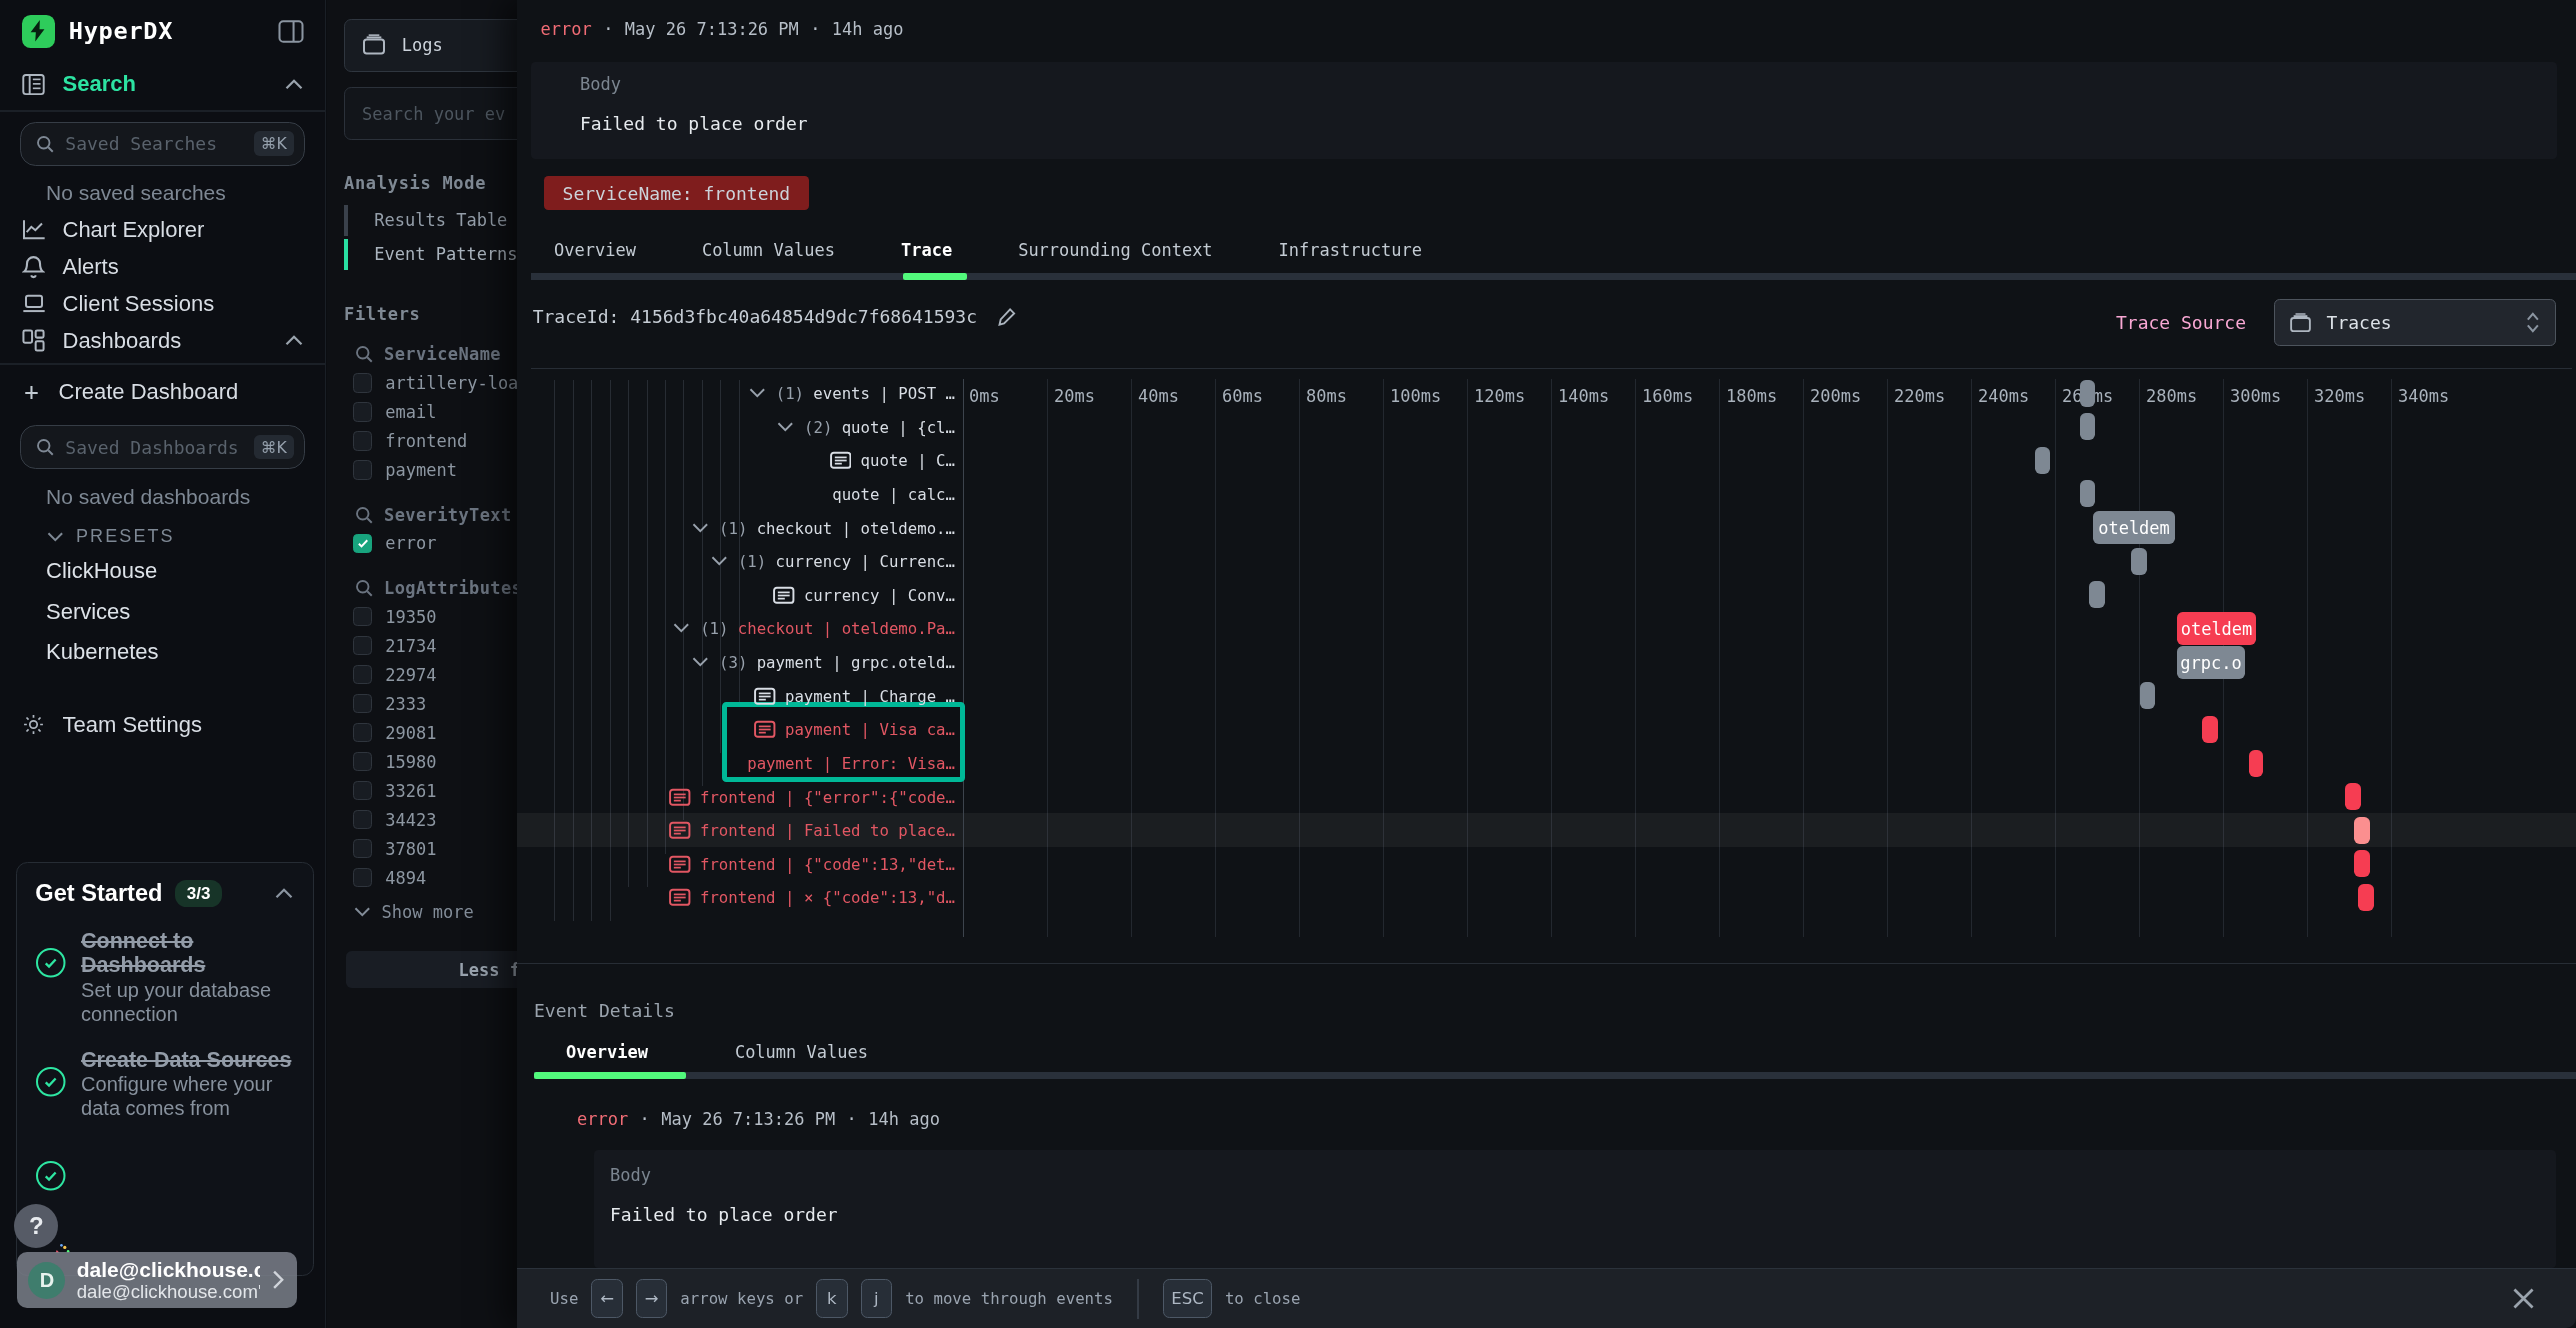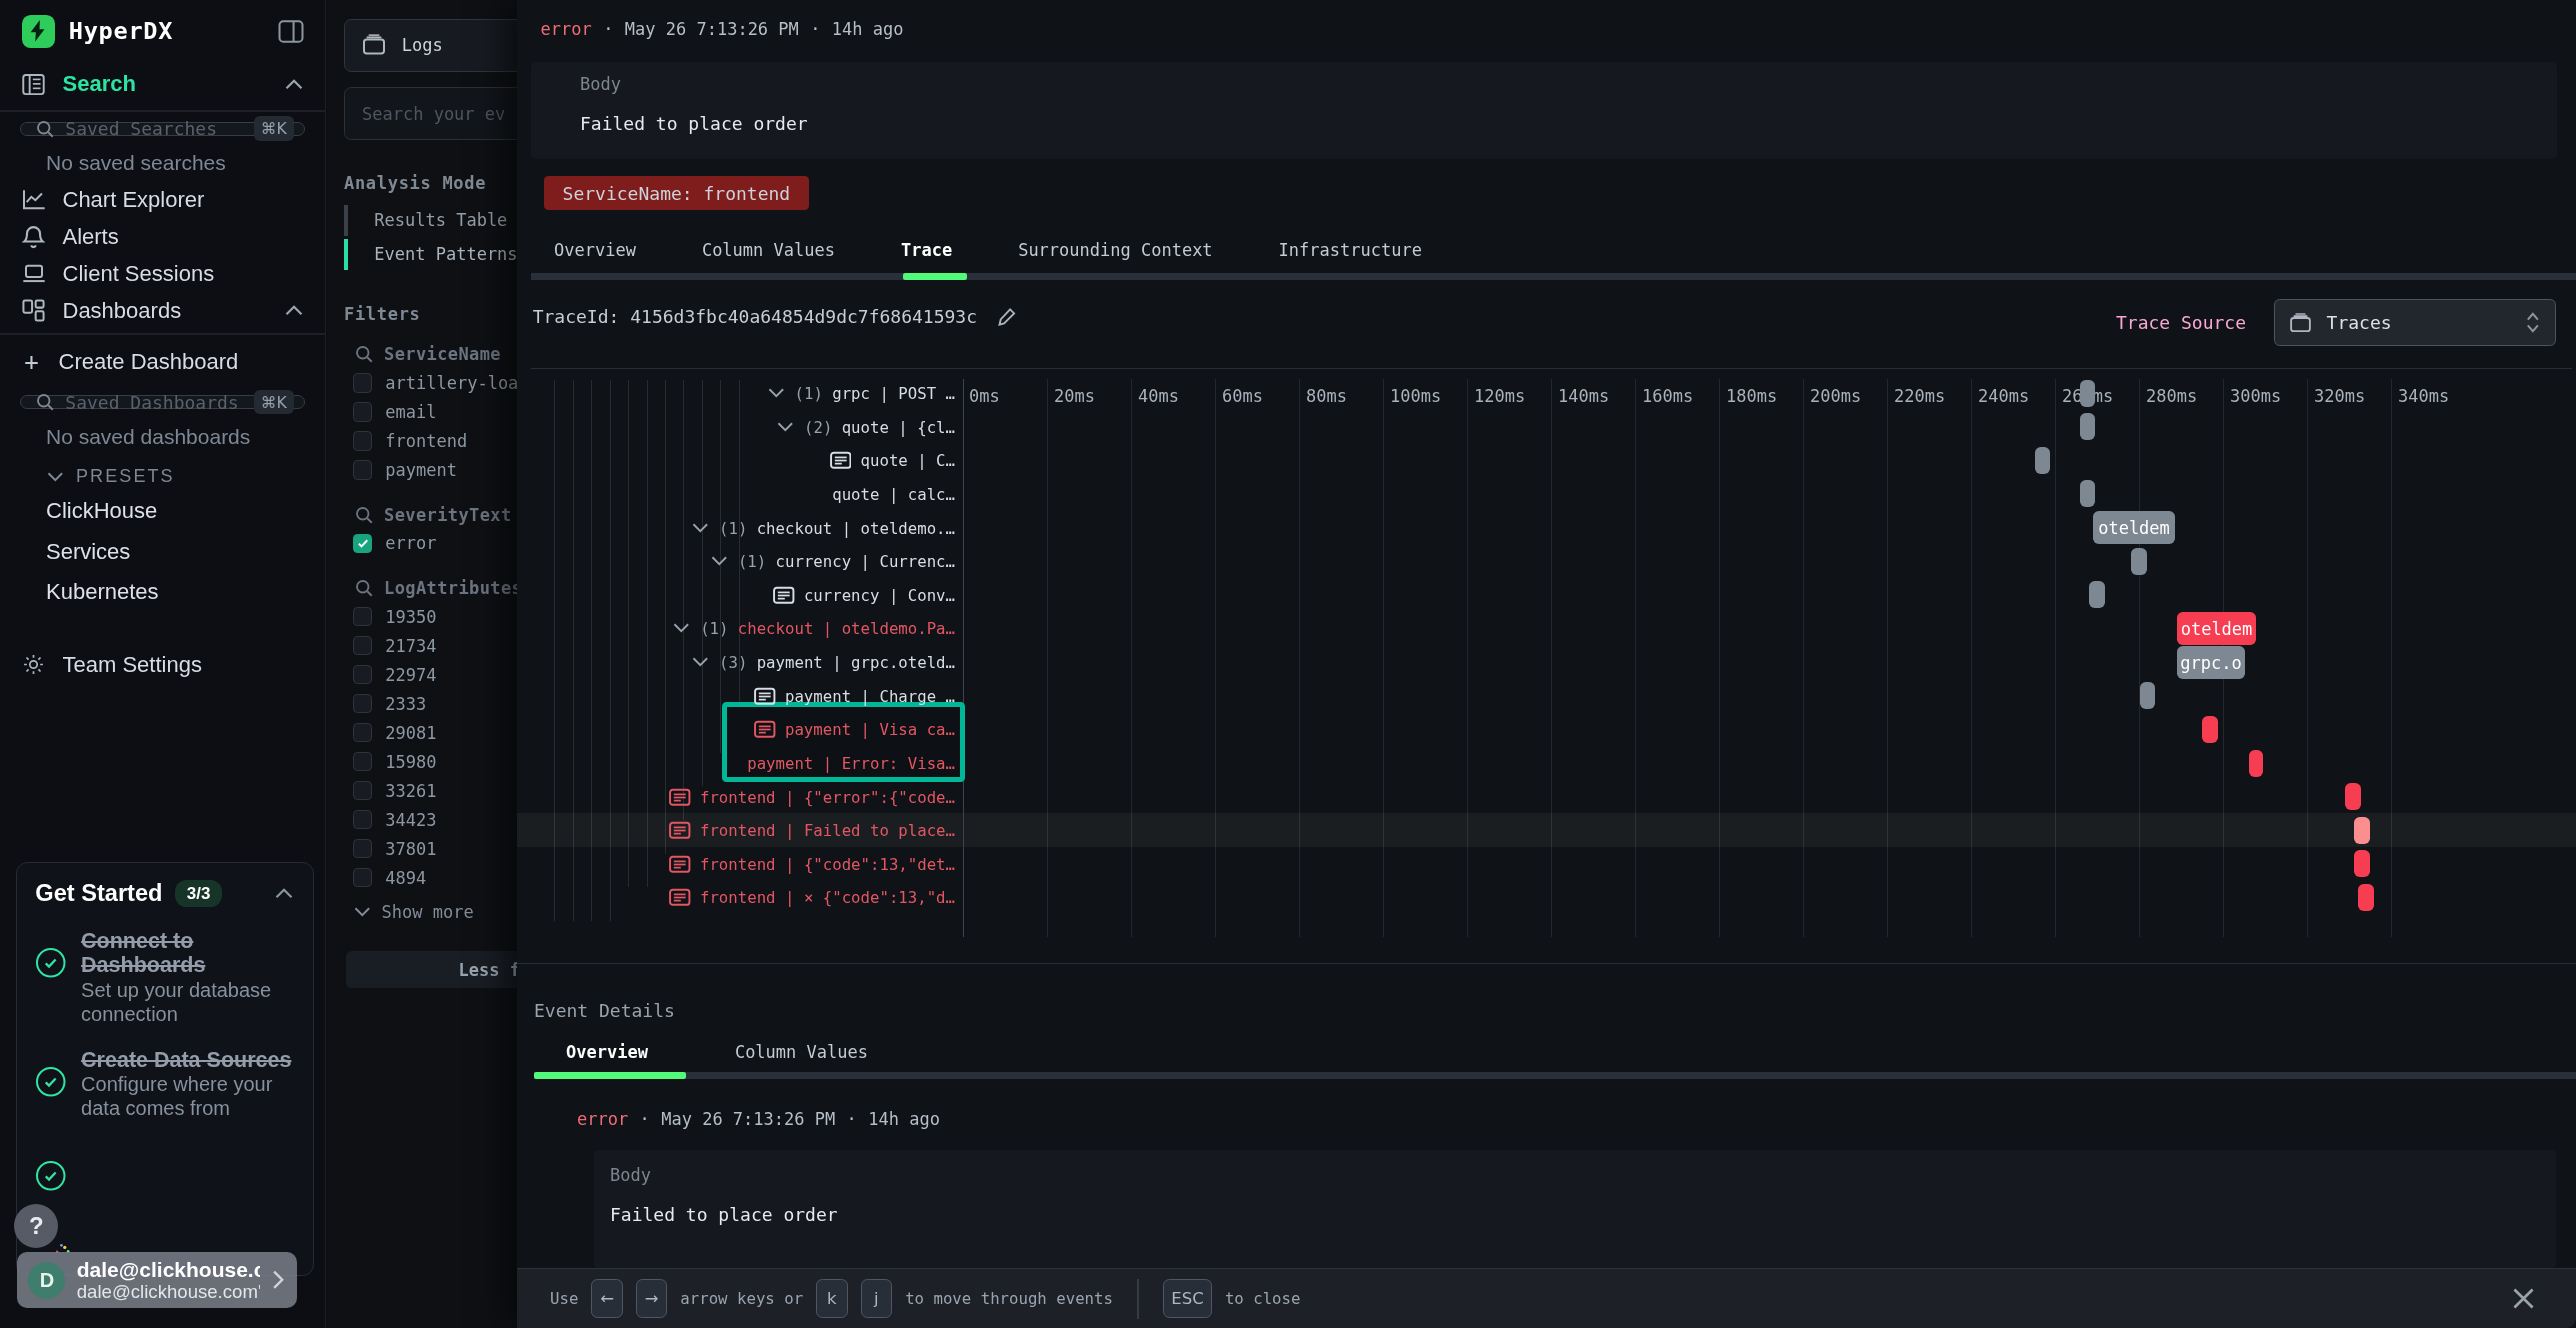--- a/index.html
+++ b/index.html
@@ -18,21 +18,21 @@
   .sb-label { font-size:22px; color:#d8dde4; }
   .brand-row { height:62px; display:flex; align-items:center; padding:0 21.5px; gap:14.3px; }
   .logo-box { width:33px; height:33px; border-radius:8.6px; background:#2ecc5b;
               display:flex; align-items:center; justify-content:center; }
   .brand-name { font-size:23.6px; font-weight:bold; color:#fff; letter-spacing:0.7px; }
   .collapse-btn { margin-left:auto; color:#8b95a1; cursor:pointer; }
   .sect-head { display:flex; align-items:center; padding:0 21.5px; height:44px; gap:17px; cursor:pointer; }
   .sect-title { font-size:22px; font-weight:bold; color:#2de3a2; }
   .chev-right { margin-left:auto; color:#9aa3ad; }
   .sb-divider { height:1.4px; background:#1b2027; margin:4.3px 0; }
-  .pill { margin:10px 20px 0 20px; height:14px; border:1.4px solid #363d46; border-radius:15.7px;
+  .pill { margin:10px 20px 0 20px; height:44px; border:1.4px solid #363d46; border-radius:15.7px;
           background:#14171c; display:flex; align-items:center; padding:0 10px 0 14.3px; gap:10px; cursor:text; }
   .pill .ph { font-size:18px; color:#59626c; flex:1; }
   .kbd-chip { background:#242a32; border-radius:5.7px; padding:2.9px 7.2px; font-size:15.7px;
               color:#95a0ac; font-family:"DejaVu Sans",sans-serif; }
   .muted-line { font-size:21px; color:#7e8894; padding:15.7px 0 5.7px 46px; }
   .preset-row { font-size:22px; color:#dde2e8; padding:7.2px 0 7.2px 46px; cursor:pointer; }
   .presets-head { display:flex; align-items:center; gap:11.4px; padding:11.4px 0 4.3px 46px;
                   color:#7e8894; cursor:pointer; }
   .presets-head span { font-size:18px; letter-spacing:2.1px; }
 
@@ -581,21 +581,21 @@
           <div class="ticklab" style="left: 1797px;">320ms</div>
           <div class="gridline" style="left: 1874px;"></div>
           <div class="ticklab" style="left: 1881px;">340ms</div>
           <div class="span-label-row lvl-info" style="top: 0px;">
             <span class="chev">
               <svg width="18.6" height="11.4" viewBox="0 0 16 10">
                 <path d="M2 2l6 6 6-6" fill="none" stroke="currentColor" stroke-width="1.7"></path>
               </svg>
             </span>
             <span class="cnt">(1)</span>
-            <span class="lbl">grpc | POST …</span>
+            <span class="lbl">events | POST …</span>
           </div>
           <div class="bar bar-gray" style="left: 1563px; width: 15px; top: 3.6px;"></div>
           <div class="span-label-row lvl-info" style="top: 34px;">
             <span class="chev">
               <svg width="18.6" height="11.4" viewBox="0 0 16 10">
                 <path d="M2 2l6 6 6-6" fill="none" stroke="currentColor" stroke-width="1.7"></path>
               </svg>
             </span>
             <span class="cnt">(2)</span>
             <span class="lbl">quote | {cl…</span>

